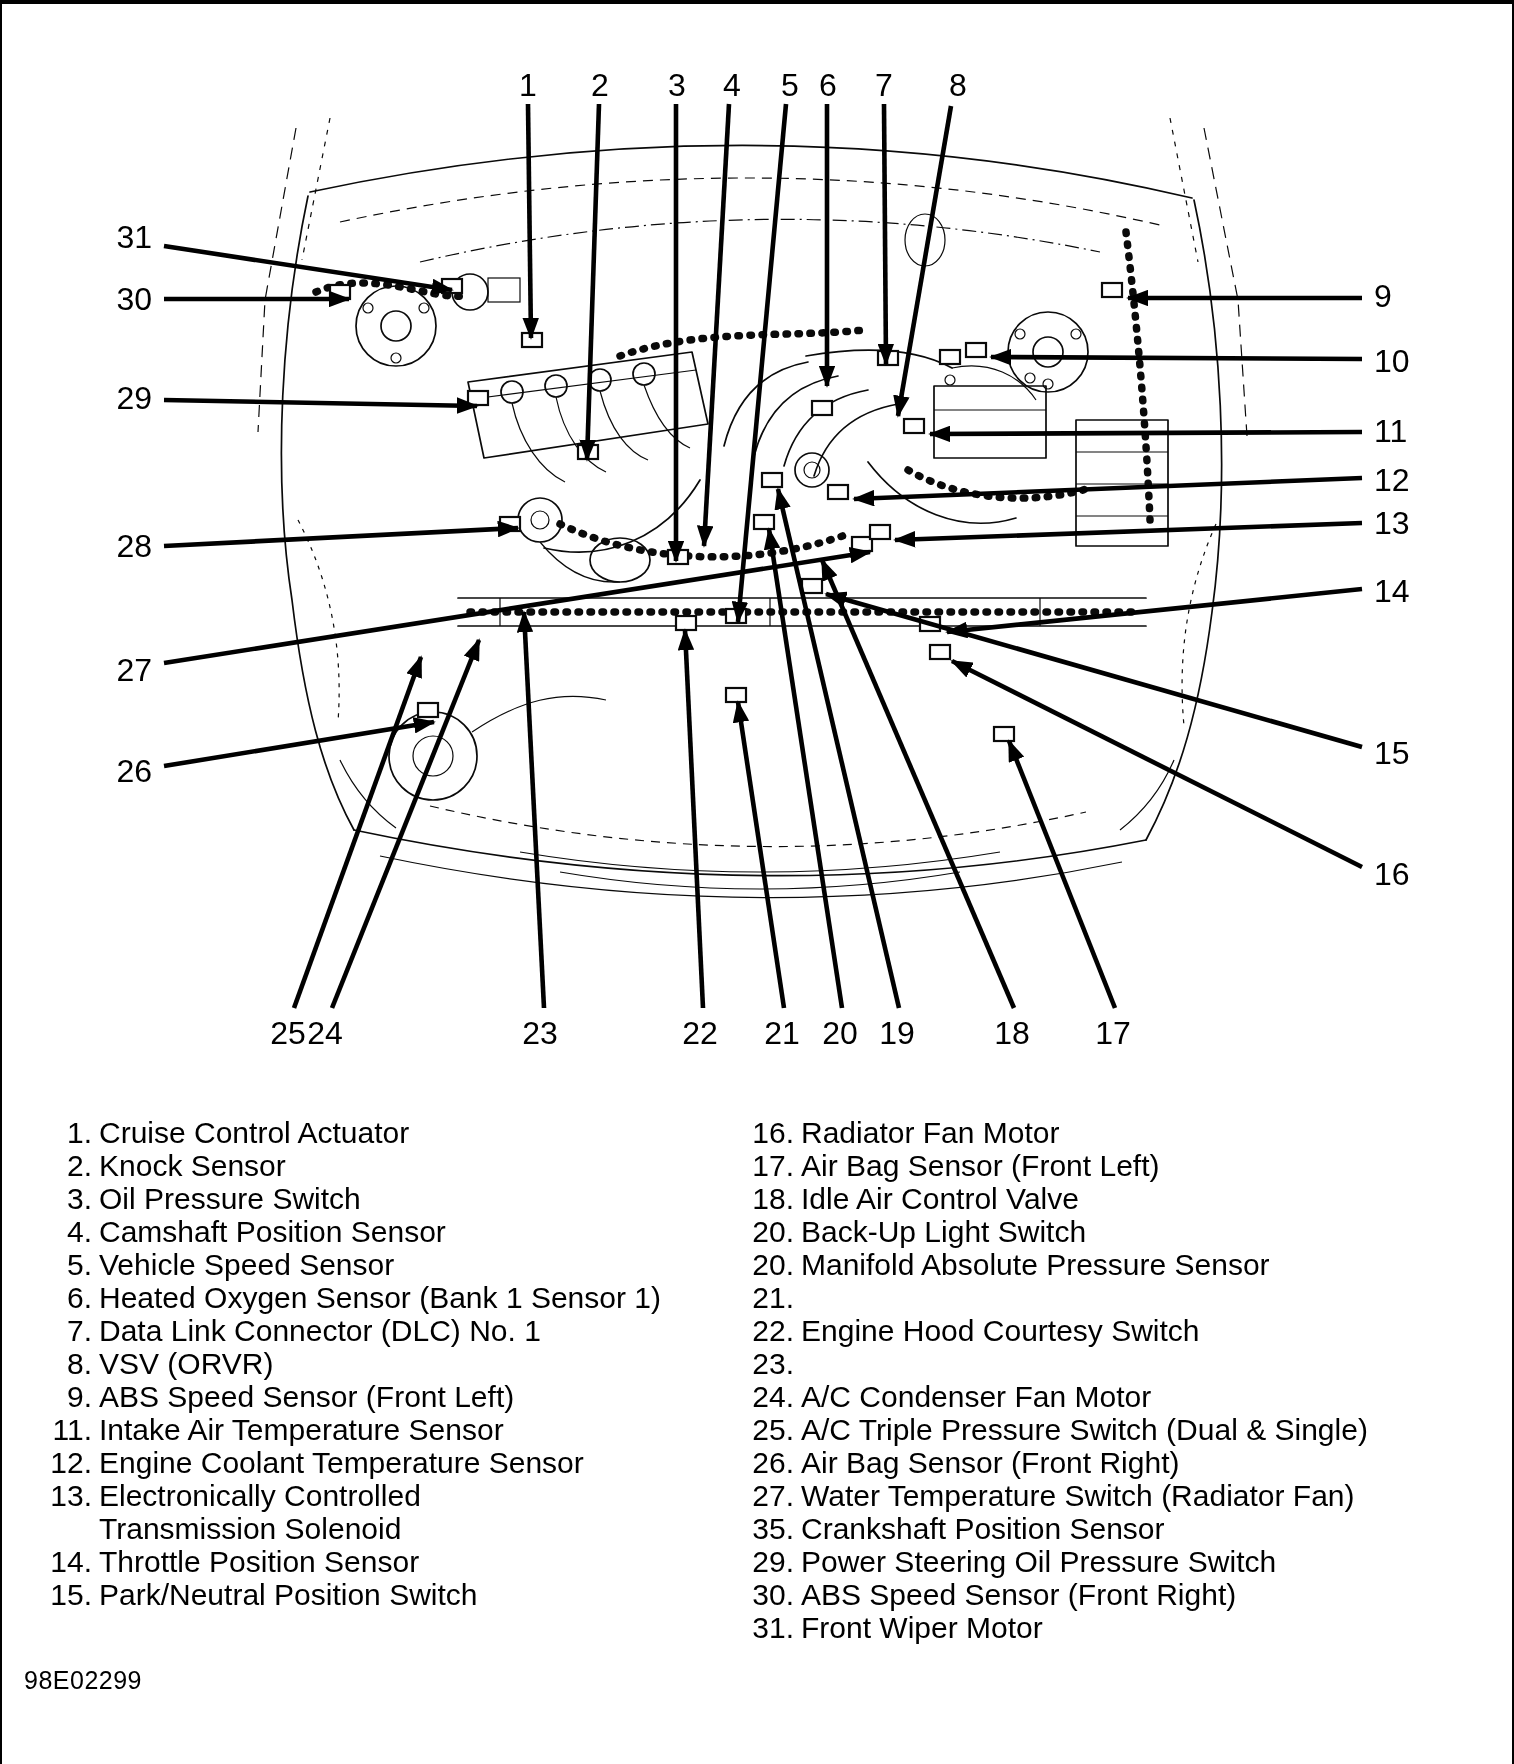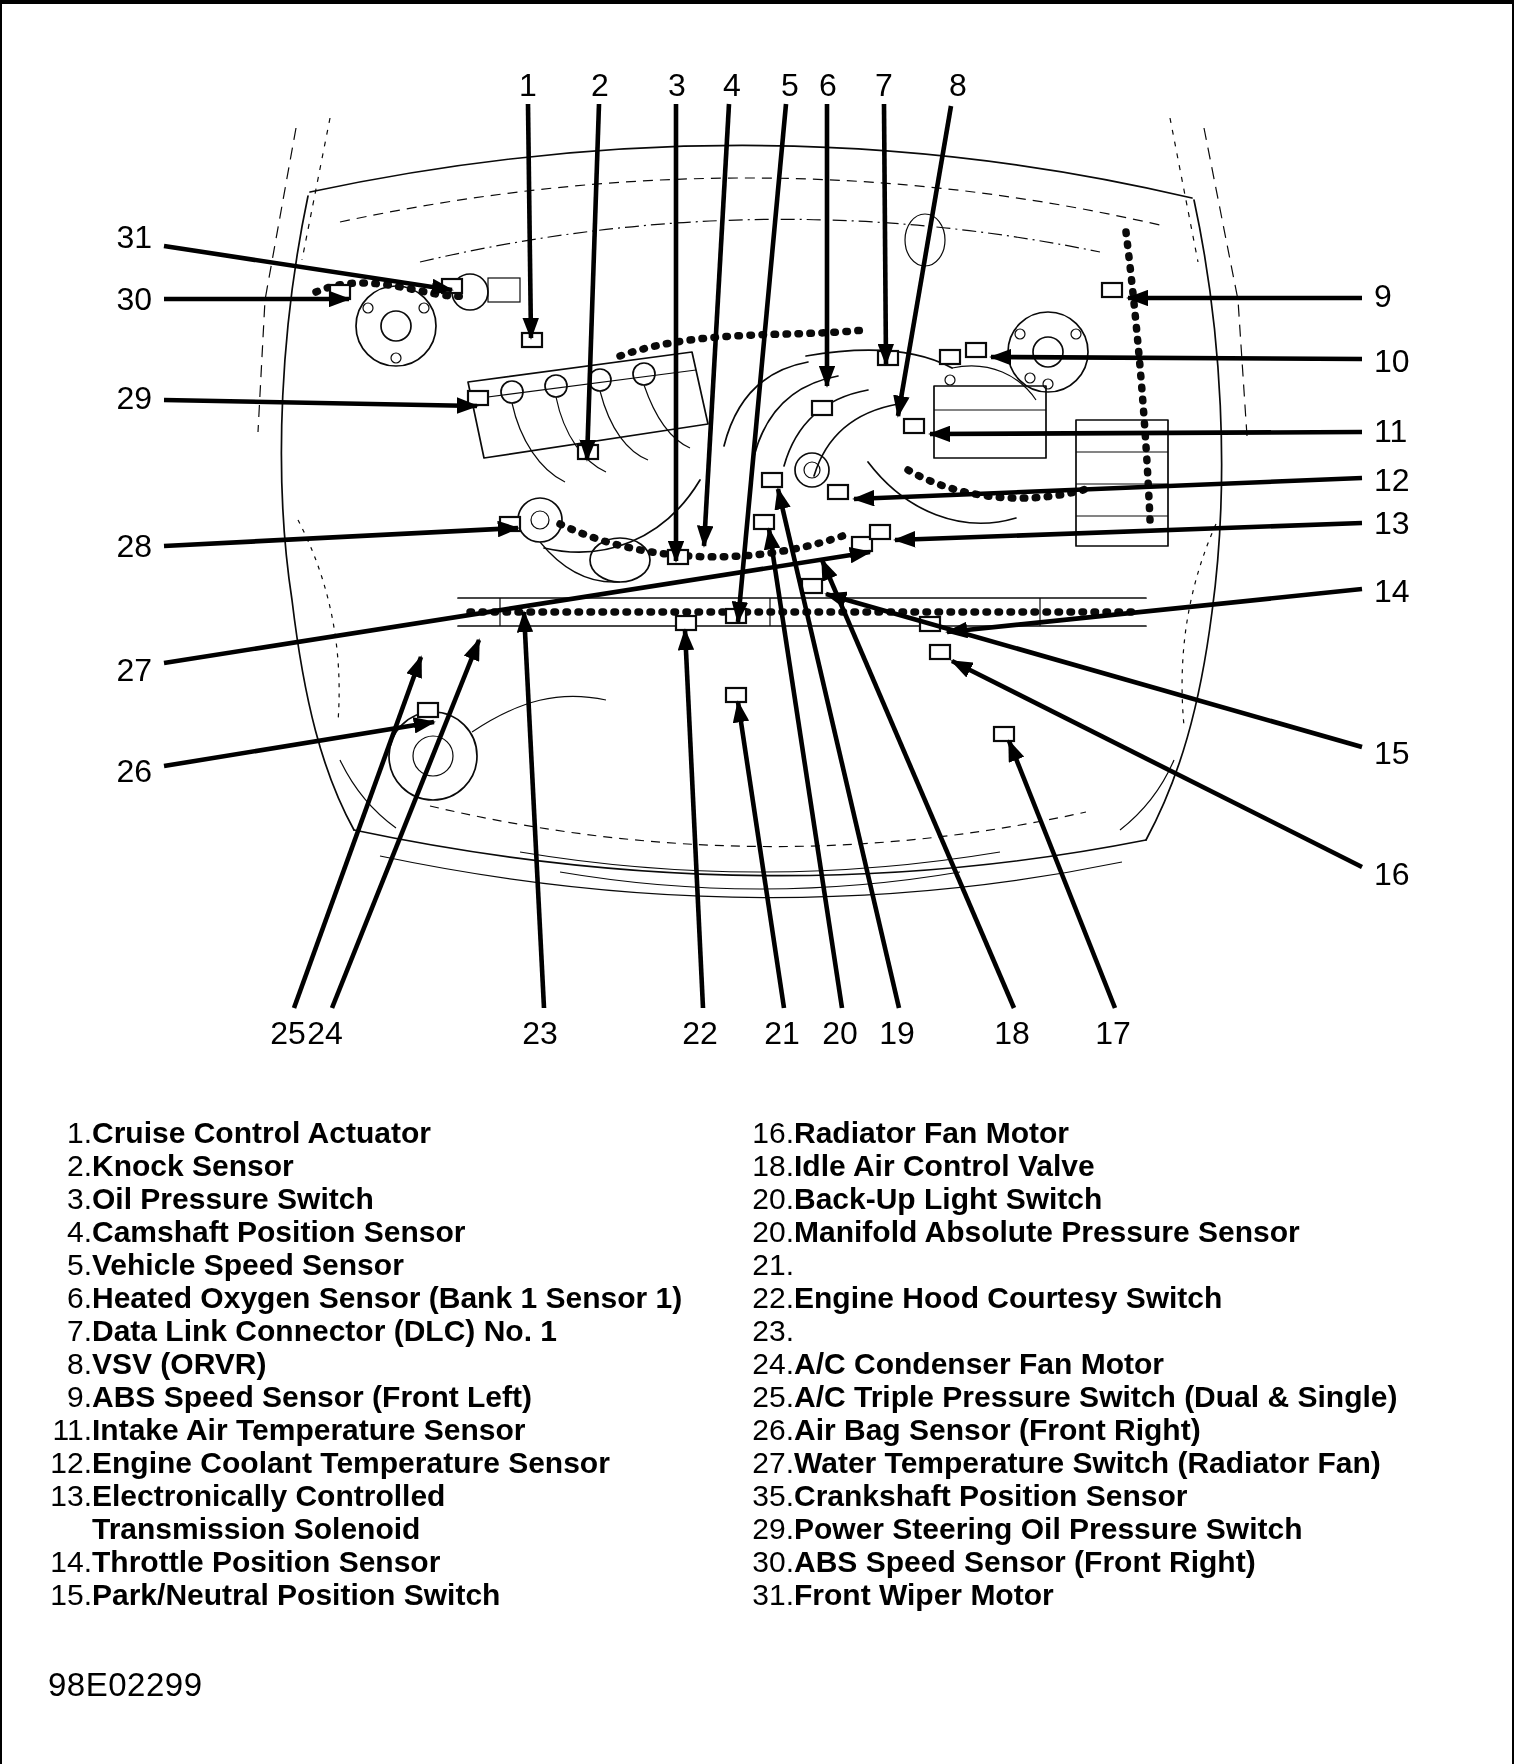--- a/index.html
+++ b/index.html
@@ -12,24 +12,24 @@
   .art{stroke:#0a0a0a;fill:none;stroke-width:1.7;stroke-linecap:round;stroke-linejoin:round;}
   .art-thin{stroke:#0a0a0a;fill:none;stroke-width:1.2;}
   .harness{stroke:#0a0a0a;fill:none;stroke-width:7.5;stroke-dasharray:1.5 10.5;stroke-linecap:round;}
   .conn{stroke:#0a0a0a;fill:#ffffff;stroke-width:2.2;}
   .callout-line{stroke:#000;stroke-width:4.6;fill:none;}
   .cnum{font-family:"Liberation Sans",sans-serif;font-size:32px;fill:#000;}
   .legend{position:absolute;font-size:30px;line-height:33px;}
   .legend-col{position:absolute;top:0;}
   .lrow{display:flex;height:33px;white-space:nowrap;}
   .lnum{display:inline-block;text-align:right;flex:0 0 auto;}
-  .ltxt{font-weight:bold;}
+  .ltxt{margin-left:7px;}
   #legend-left .lnum{width:52px;}
   #legend-right .lnum{width:52px;}
-  .doc-code{position:absolute;left:48px;top:1666px;font-size:33px;letter-spacing:0.5px;text-align:center;}
+  .doc-code{position:absolute;left:24px;top:1666px;font-size:25px;letter-spacing:0.5px;text-align:center;}
 </style>
 </head>
 <body>
 
 <div class="page">
   <div class="edge-top"></div>
   <div class="edge-left"></div>
   <div class="edge-right"></div>
 
   <svg class="diagram" width="1514" height="1080" viewBox="0 0 1514 1080">
@@ -291,20 +291,24 @@
           <span class="lnum">15.</span>
           <span class="ltxt">Park/Neutral Position Switch</span>
         </div>
       </div>
     <div id="legend-right" class="legend-col" style="left:742px;top:1116px;">
         <div class="lrow">
           <span class="lnum">16.</span>
           <span class="ltxt">Radiator Fan Motor</span>
         </div>
         <div class="lrow">
+          <span class="lnum">17.</span>
+          <span class="ltxt">Air Bag Sensor (Front Left)</span>
+        </div>
+        <div class="lrow">
           <span class="lnum">18.</span>
           <span class="ltxt">Idle Air Control Valve</span>
         </div>
         <div class="lrow">
           <span class="lnum">20.</span>
           <span class="ltxt">Back-Up Light Switch</span>
         </div>
         <div class="lrow">
           <span class="lnum">20.</span>
           <span class="ltxt">Manifold Absolute Pressure Sensor</span>

